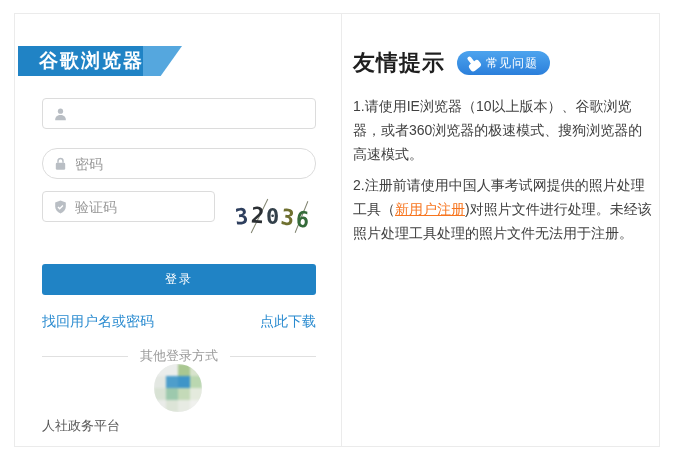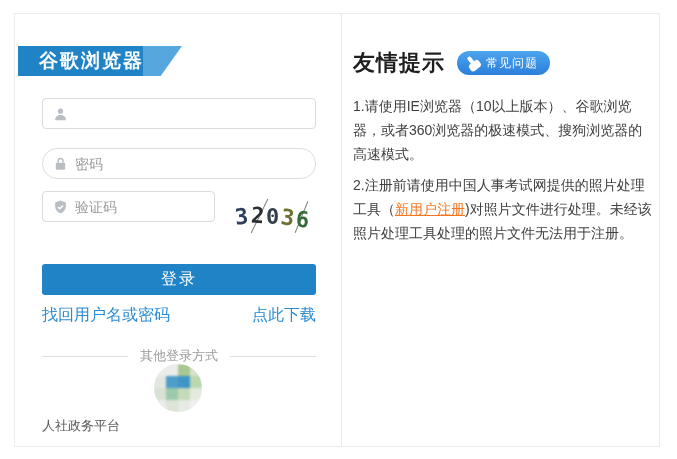--- a/index.html
+++ b/index.html
@@ -33,24 +33,24 @@
   .captcha { position:absolute; left:210px; top:186px; width:95px; height:33px;
              display:flex; align-items:center; justify-content:center; cursor:pointer; }
   .cap-digit { font-family:"DejaVu Sans Mono","Liberation Mono",monospace; font-weight:bold;
                font-size:22px; display:inline-block; margin:0 1px; }
   .cap-line { position:absolute; width:1px; background:#80836f; }
   .cap-line.l1 { height:38px; left:34px; top:-3px; transform:rotate(26deg); }
   .cap-line.l2 { height:34px; left:76px; top:0; transform:rotate(22deg); }
 
   .login-btn { position:absolute; left:27px; top:250px; width:274px; height:31px;
                background:var(--accent); border:none; border-radius:3px; color:#fff;
-               font-size:16px; font-family:inherit; cursor:pointer; letter-spacing:2px; }
+               font-size:12px; font-family:inherit; cursor:pointer; letter-spacing:2px; }
 
-  .links-row { position:absolute; left:27px; top:291px; width:274px;
-               display:flex; justify-content:space-between; font-size:16px; }
+  .links-row { position:absolute; left:27px; top:299px; width:274px;
+               display:flex; justify-content:space-between; font-size:14px; }
   .links-row a { color:var(--linkblue); text-decoration:none; cursor:pointer; }
 
   .other-row { position:absolute; left:27px; top:333px; width:274px;
                display:flex; align-items:center; color:#9a9a9a; font-size:13px; }
   .other-row .hline { flex:1; height:1px; background:#e0e0e0; }
   .other-row .other-label { margin:0 12px; white-space:nowrap; }
 
   .logo { position:absolute; left:139px; top:350px; width:48px; height:48px;
           border-radius:50%; overflow:hidden; background:#eceeec; cursor:pointer; }
   .logo-mosaic { width:100%; height:100%; display:grid;

